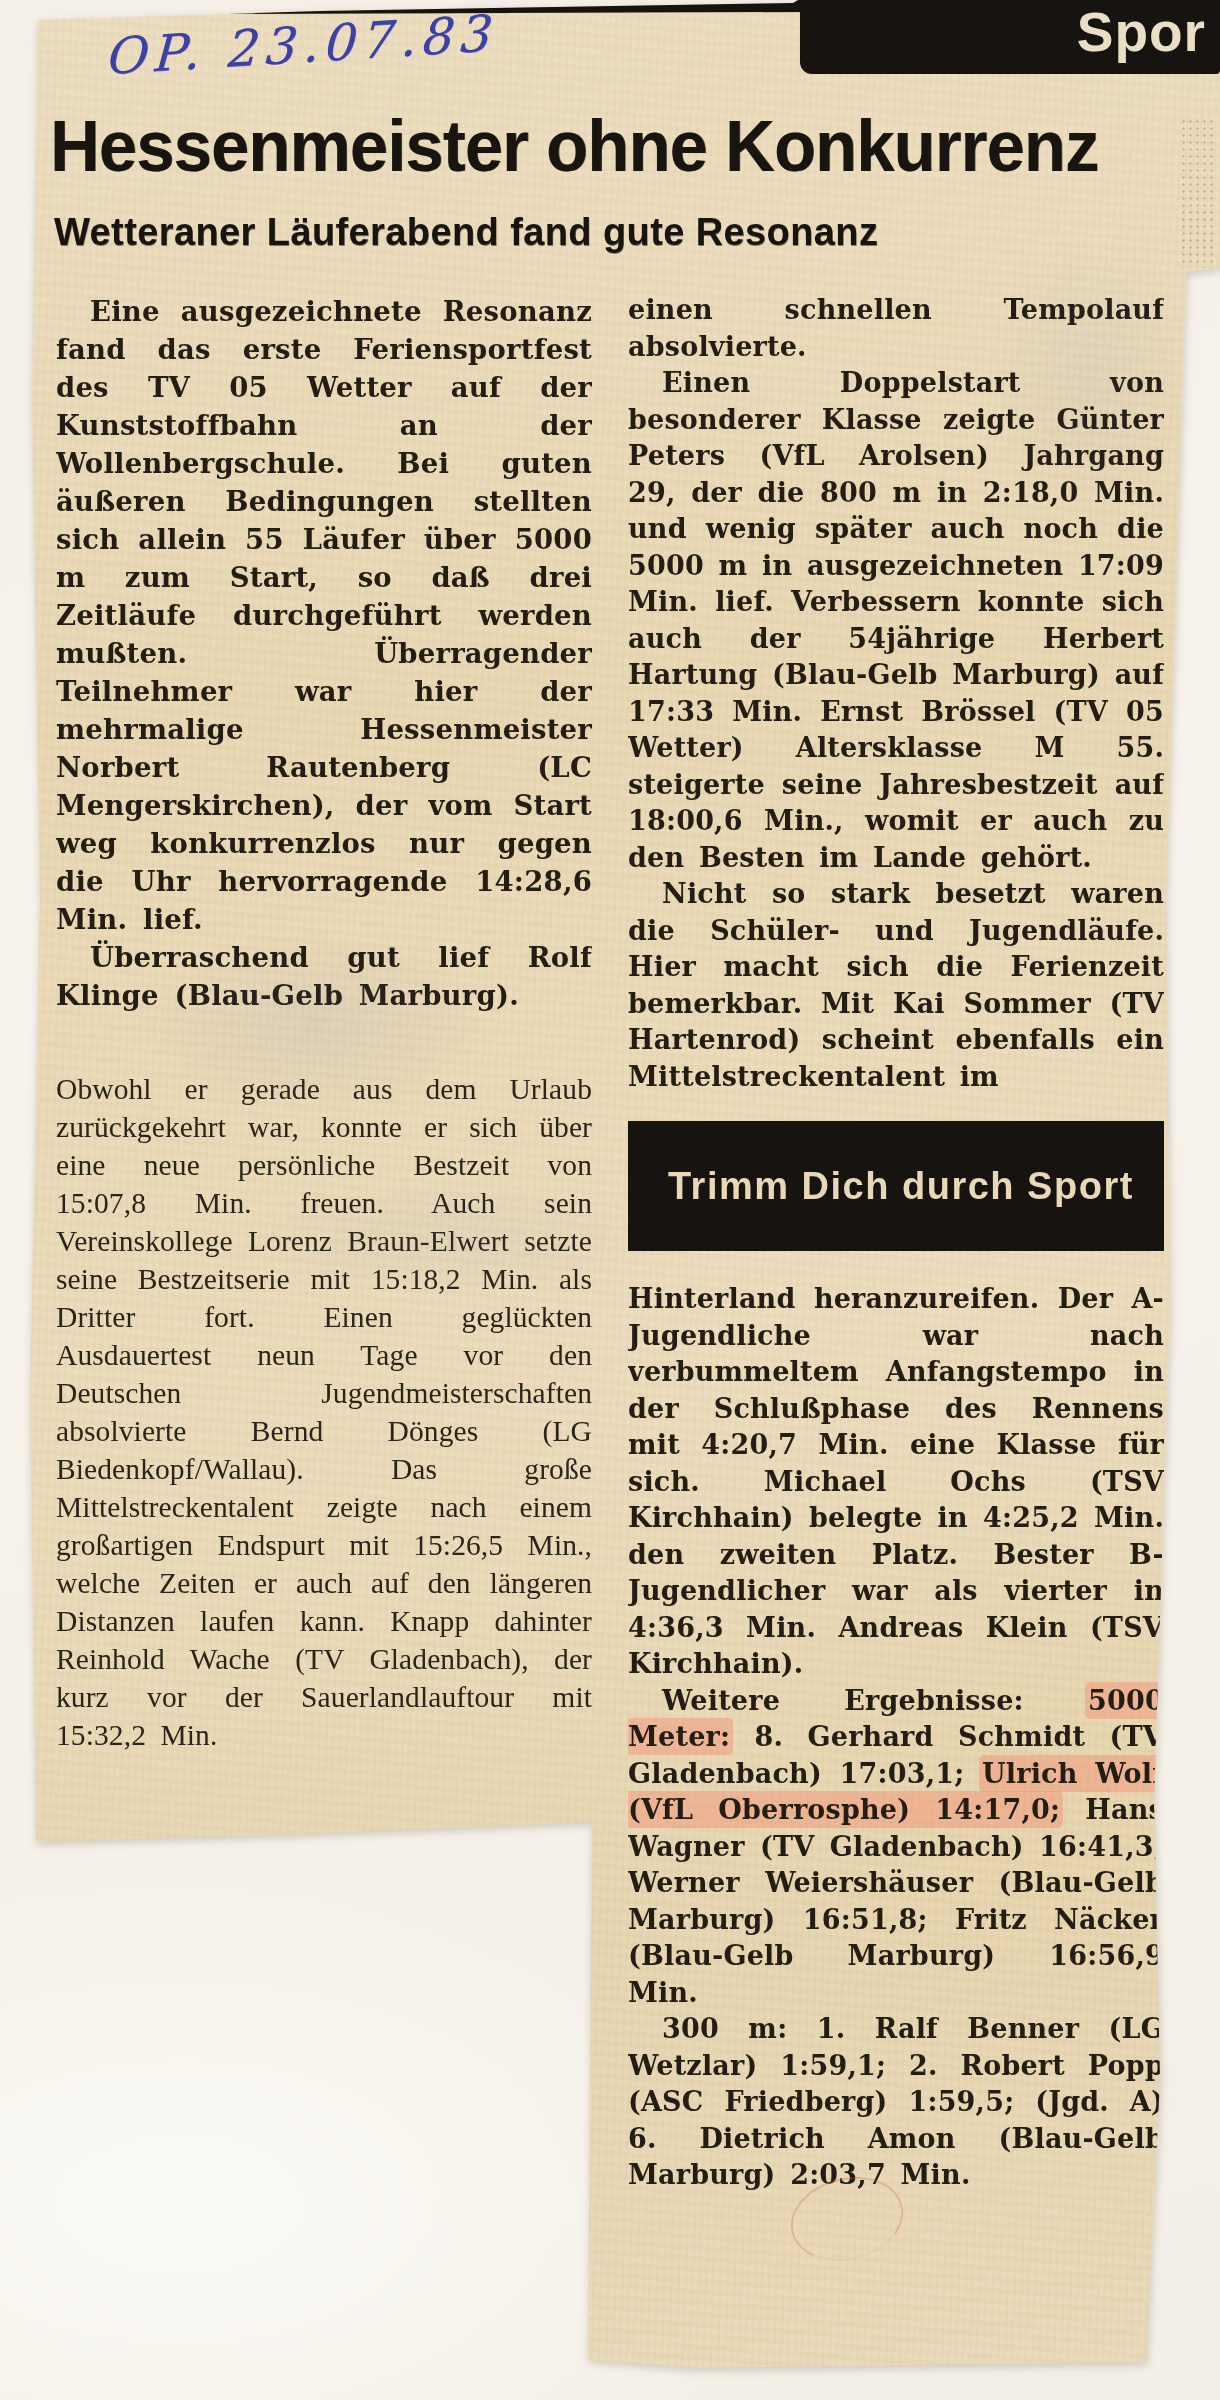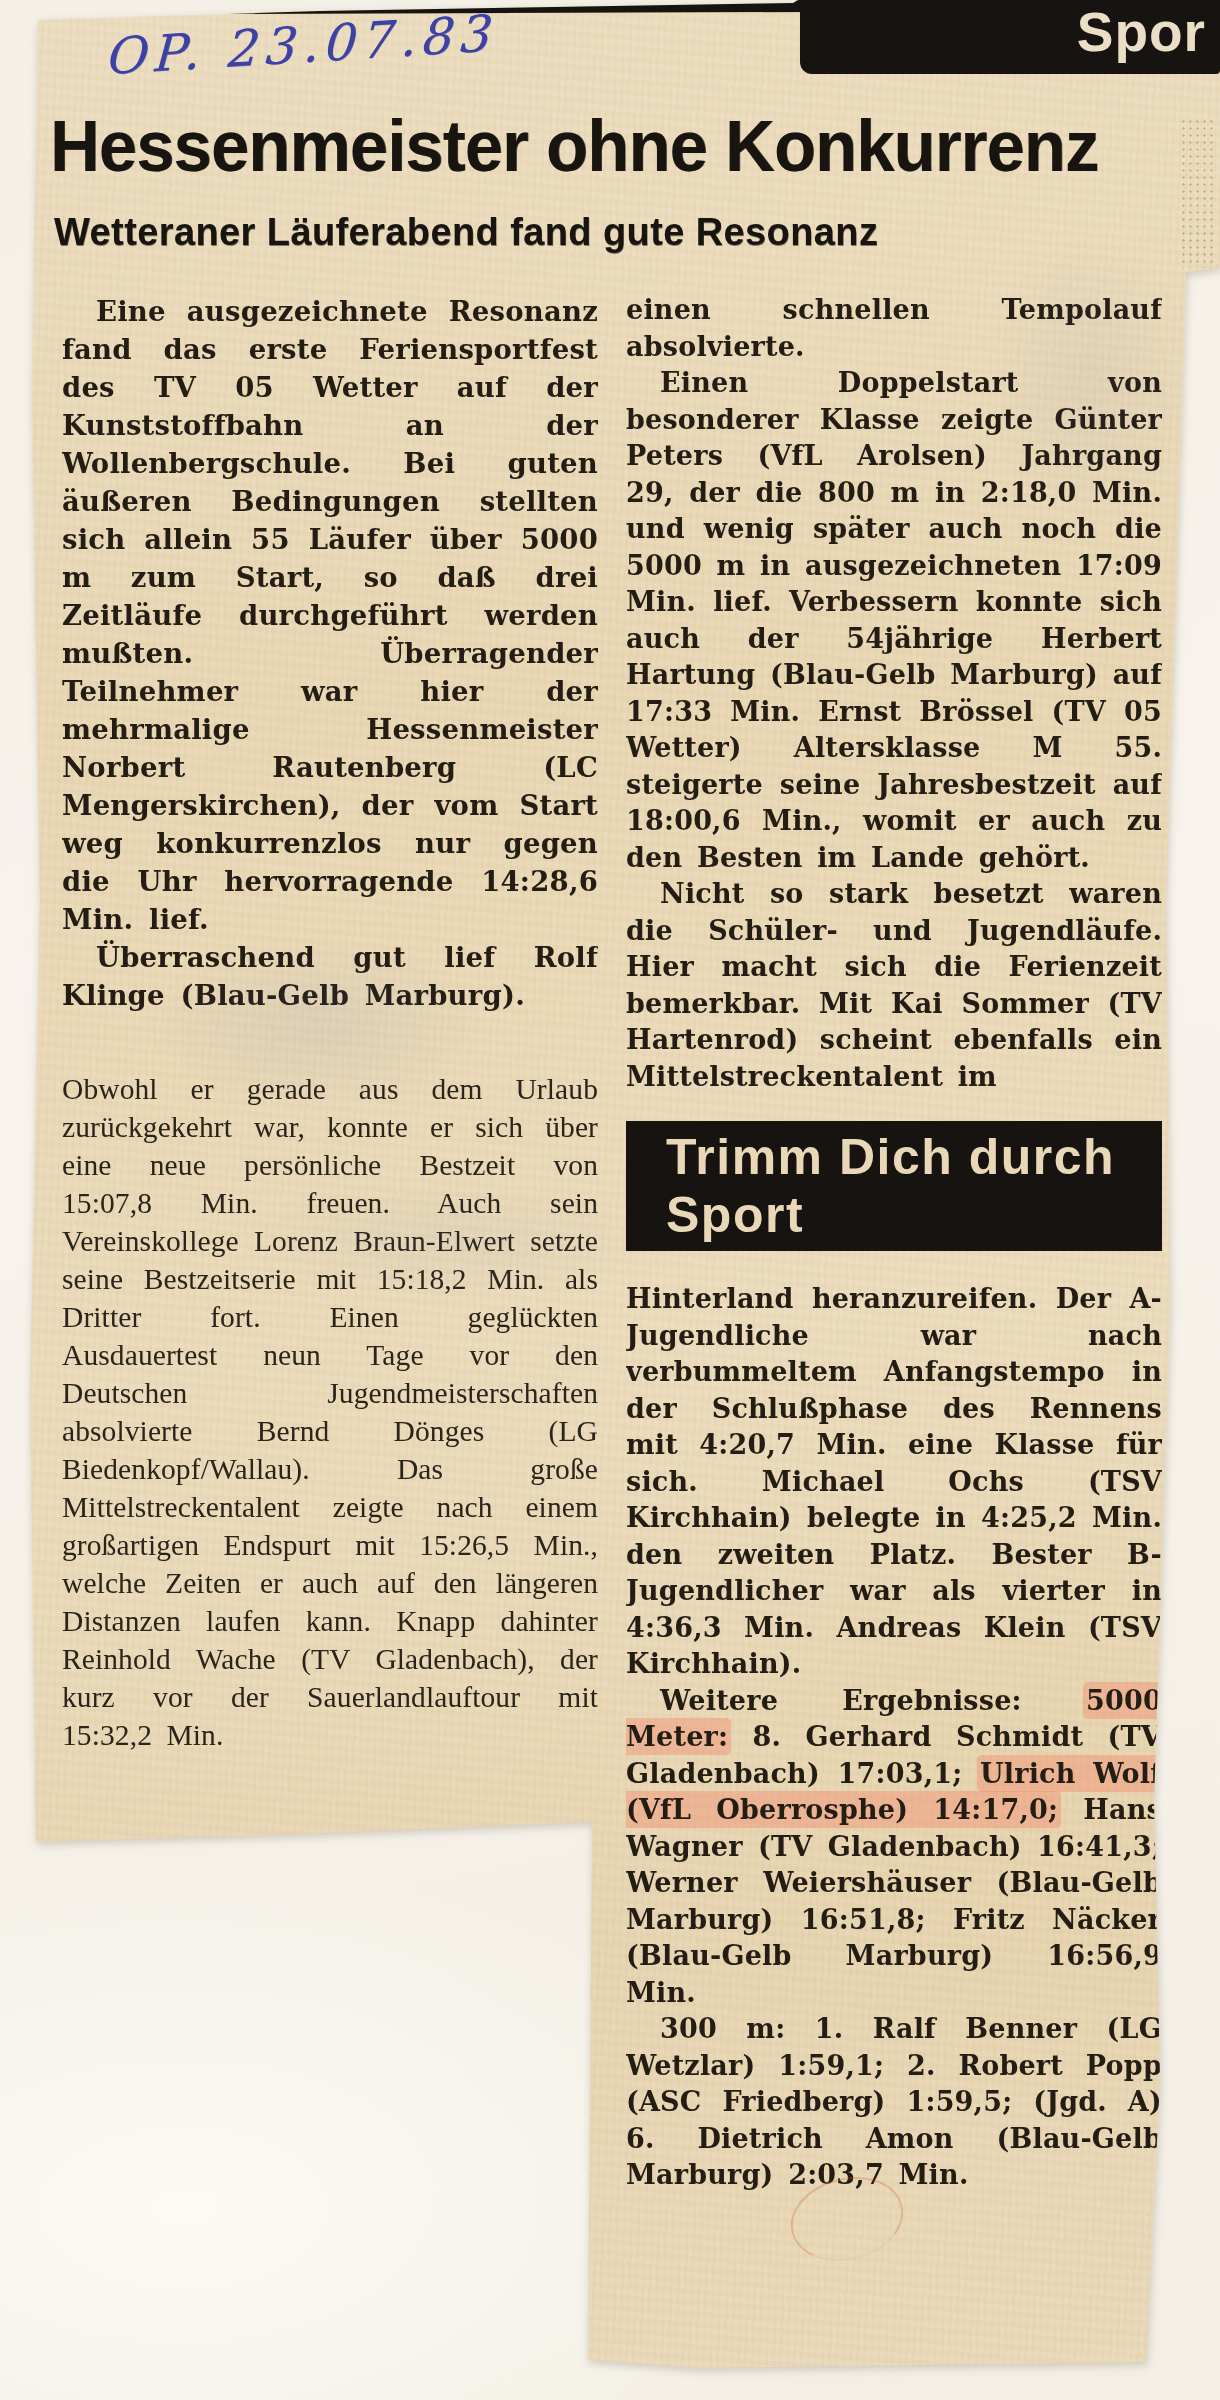--- a/index.html
+++ b/index.html
@@ -132,25 +132,25 @@
     color: #181510;
     transform: scaleY(1.04);
     transform-origin: left top;
     white-space: nowrap;
     text-shadow: 0.4px 0.4px 0 rgba(24,21,16,0.5);
   }
 
   
   .columns {
     position: absolute;
-    left: 62px; top: 292px;
+    left: 56px; top: 292px;
     width: 1100px;
     display: grid;
     grid-template-columns: 536px 536px;
-    column-gap: 28px;
+    column-gap: 36px;
   }
   .col { min-width: 0; }
   .col-left { height: 1535px; overflow: hidden; }
   .col-right { height: 2072px; overflow: hidden; }
 
   .para {
     margin: 0;
     font-family: "DejaVu Serif", serif;
     font-weight: 700;
     font-size: 27.5px;
@@ -182,21 +182,21 @@
     height: 130px;
     background: #171310;
     border-radius: 3px;
     display: flex;
     align-items: center;
     padding-left: 52px;
     box-sizing: border-box;
   }
   .trimm-banner .label {
     font-weight: 700;
-    font-size: 50px;
+    font-size: 38px;
     letter-spacing: 1.5px;
     color: #e9d8b8;
     font-family: "Liberation Sans", sans-serif;
   }
 
   .hl {
     background: rgba(242,135,108,0.42);
     box-shadow: 0 0 0 3px rgba(242,135,108,0.42);
     border-radius: 2px;
   }

